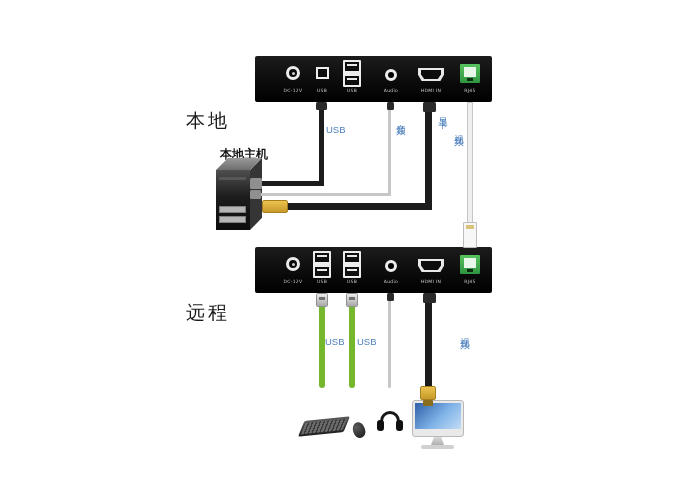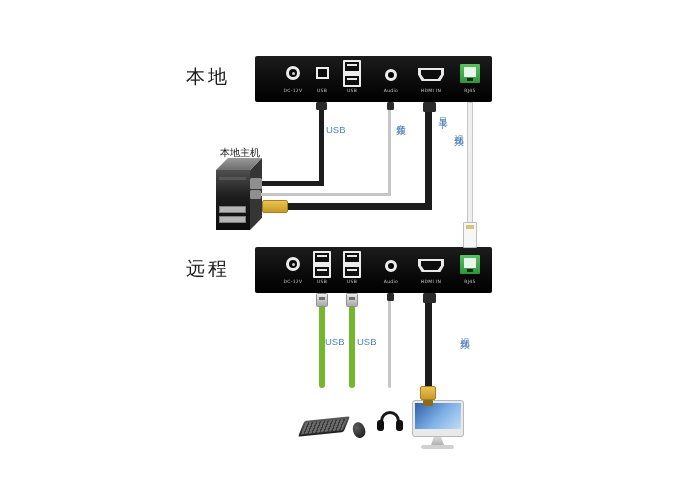--- a/index.html
+++ b/index.html
@@ -4,23 +4,23 @@
 <style>
   html,body { margin:0; padding:0; background:#fff; }
   .canvas {
     position:relative; width:700px; height:495px; background:#ffffff;
     font-family:"Liberation Sans", sans-serif; overflow:hidden;
   }
 
   
   .section-title {
     position:absolute; font-family:"Liberation Serif", serif;
-    font-size:19px; color:#1a1a1a; letter-spacing:3px;
-  }
-  .host-title { position:absolute; font-size:10px; font-weight:normal; color:#111; }
+    font-size:19px; color:#1a1a1a; letter-spacing:3px;margin-top:44px;
+  }
+  .host-title { position:absolute; font-size:12px; font-weight:bold; color:#111; }
 
   
   .panel {
     position:absolute; left:255px; width:237px; height:46px;
     background:linear-gradient(180deg,#1c1c1c 0%, #0a0a0a 60%, #000 100%);
     border-radius:2px; z-index:4;
   }
   .panel.top { top:56px; }
   .panel.bottom { top:247px; }
 

